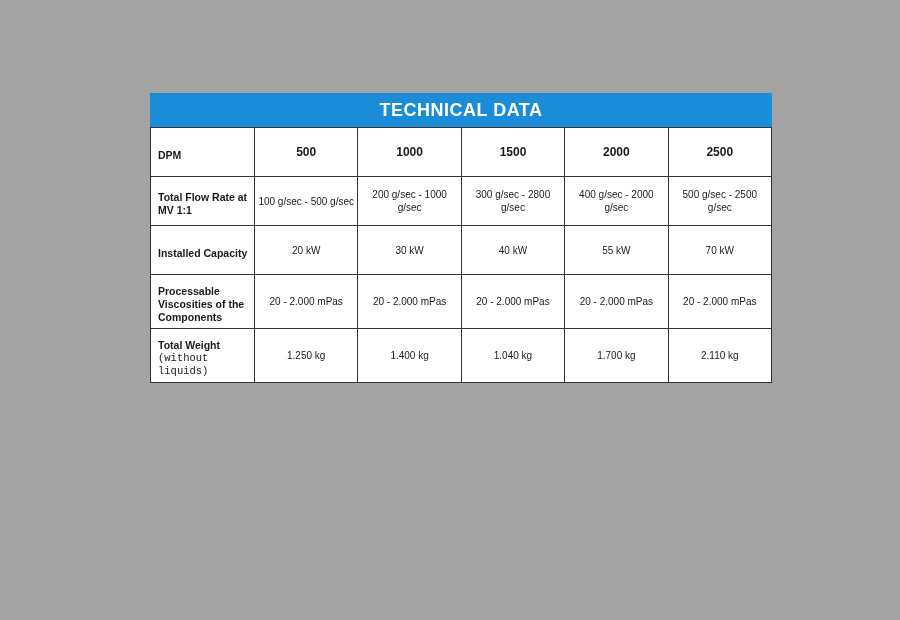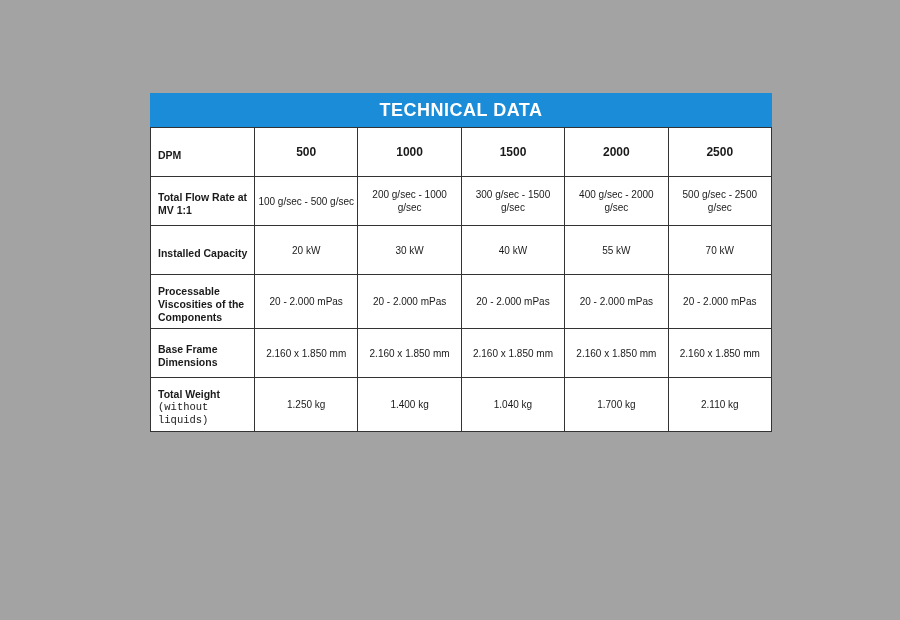--- a/index.html
+++ b/index.html
@@ -97,49 +97,41 @@
             <th class="data-cell">1500</th>
             <th class="data-cell">2000</th>
             <th class="data-cell">2500</th>
           </tr>
       </thead>
       <tbody id="table-body">
           <tr>
             <th class="label-cell"><span>Total Flow Rate at MV 1:1</span></th>
             <td class="data-cell">100 g/sec - 500 g/sec</td>
             <td class="data-cell">200 g/sec - 1000 g/sec</td>
-            <td class="data-cell">300 g/sec - 1500 g/sec</td>
+            <td class="data-cell">300 g/sec - 2800 g/sec</td>
             <td class="data-cell">400 g/sec - 2000 g/sec</td>
             <td class="data-cell">500 g/sec - 2500 g/sec</td>
           </tr>
           <tr>
             <th class="label-cell"><span>Installed Capacity</span></th>
             <td class="data-cell">20 kW</td>
             <td class="data-cell">30 kW</td>
             <td class="data-cell">40 kW</td>
             <td class="data-cell">55 kW</td>
             <td class="data-cell">70 kW</td>
           </tr>
           <tr>
             <th class="label-cell"><span>Processable Viscosities of the Components</span></th>
             <td class="data-cell">20 - 2.000 mPas</td>
             <td class="data-cell">20 - 2.000 mPas</td>
             <td class="data-cell">20 - 2.000 mPas</td>
             <td class="data-cell">20 - 2.000 mPas</td>
             <td class="data-cell">20 - 2.000 mPas</td>
           </tr>
           <tr>
-            <th class="label-cell"><span>Base Frame Dimensions</span></th>
-            <td class="data-cell">2.160 x 1.850 mm</td>
-            <td class="data-cell">2.160 x 1.850 mm</td>
-            <td class="data-cell">2.160 x 1.850 mm</td>
-            <td class="data-cell">2.160 x 1.850 mm</td>
-            <td class="data-cell">2.160 x 1.850 mm</td>
-          </tr>
-          <tr>
             <th class="label-cell"><span>Total Weight</span><span class="sublabel">(without liquids)</span></th>
             <td class="data-cell">1.250 kg</td>
             <td class="data-cell">1.400 kg</td>
             <td class="data-cell">1.040 kg</td>
             <td class="data-cell">1.700 kg</td>
             <td class="data-cell">2.110 kg</td>
           </tr>
         </tbody>
     </table>
   </div>

